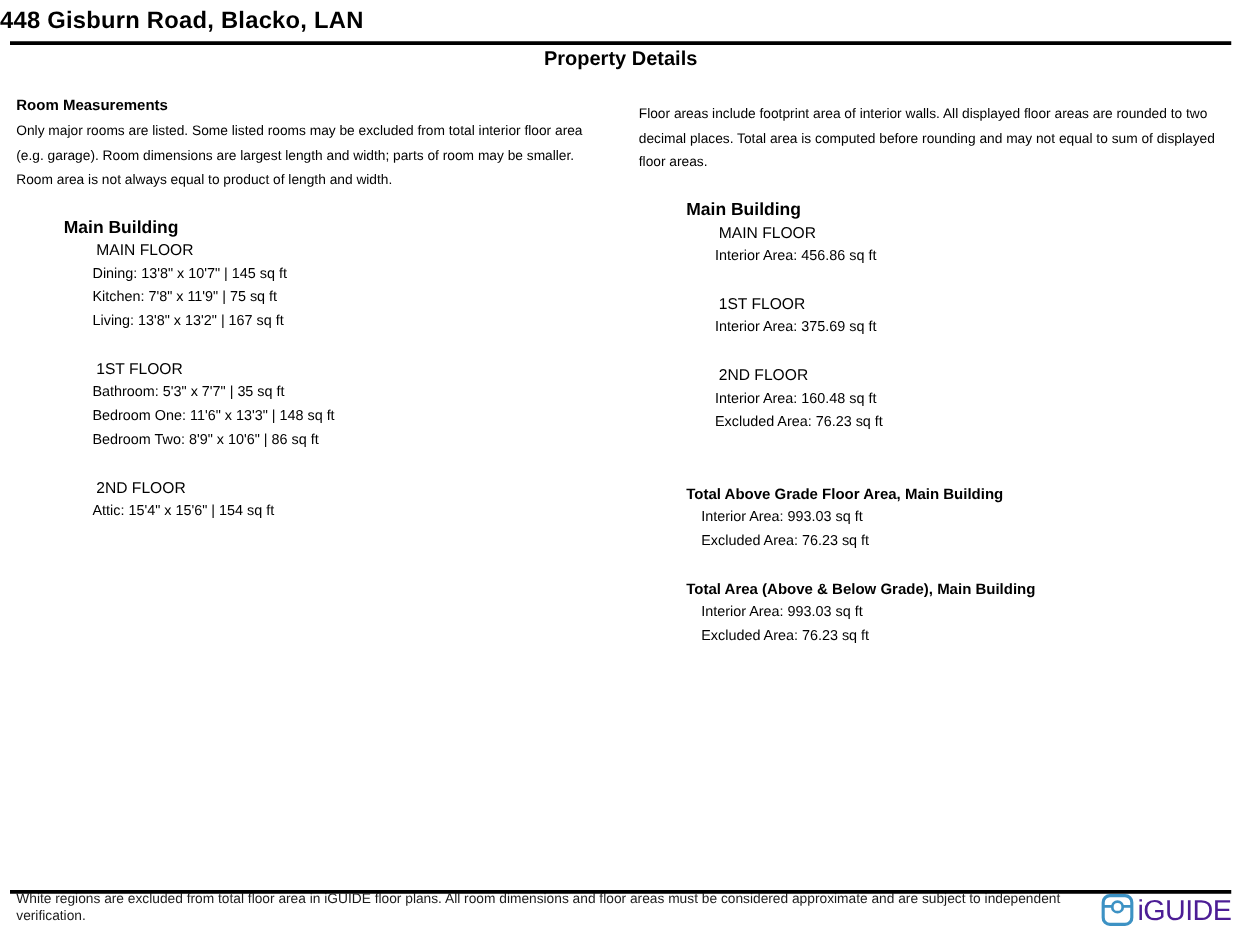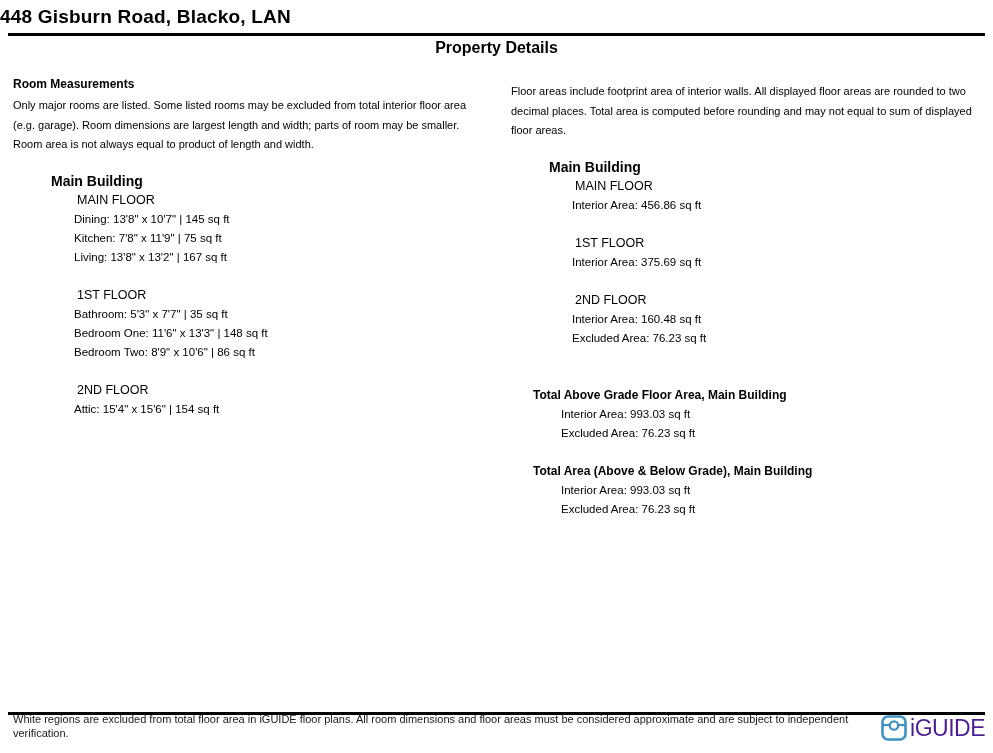--- a/index.html
+++ b/index.html
@@ -73,21 +73,21 @@
     line-height: 19px;
   }
   .room-line, .area-line {
     margin-left: 61px;
     font-size: 11.5px;
     line-height: 19px;
   }
   .totals { margin-top: 38px; }
   .total-block { margin-bottom: 19px; }
   .total-heading {
-    margin-left: 22px;
+    margin-left: 38px;
     font-size: 12px;
     font-weight: bold;
     line-height: 19px;
   }
   .total-line {
     margin-left: 50px;
     font-size: 11.5px;
     line-height: 19px;
   }
   .footer-rule { top: 712px; }

